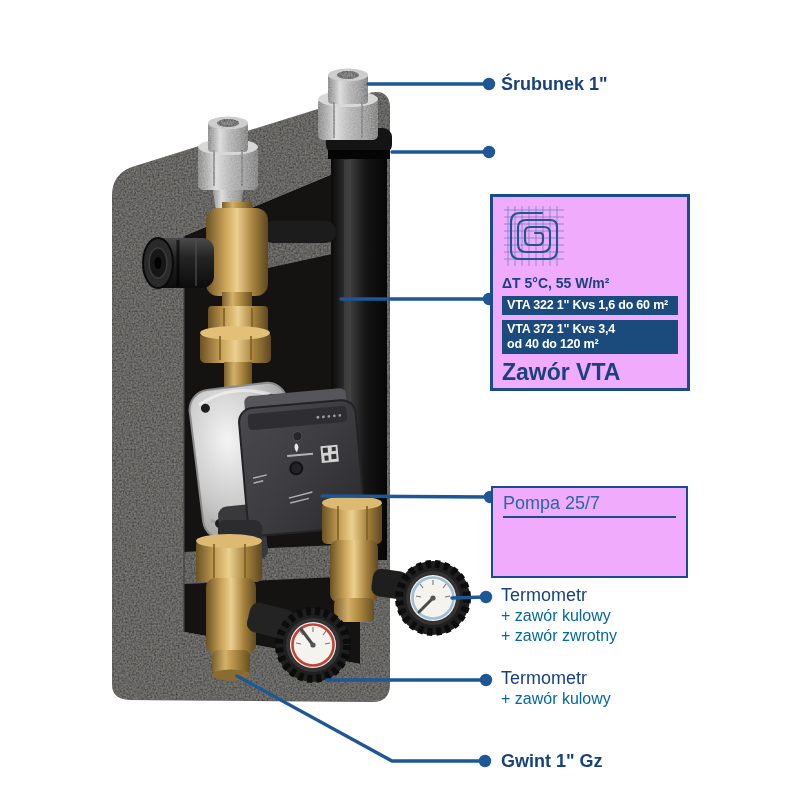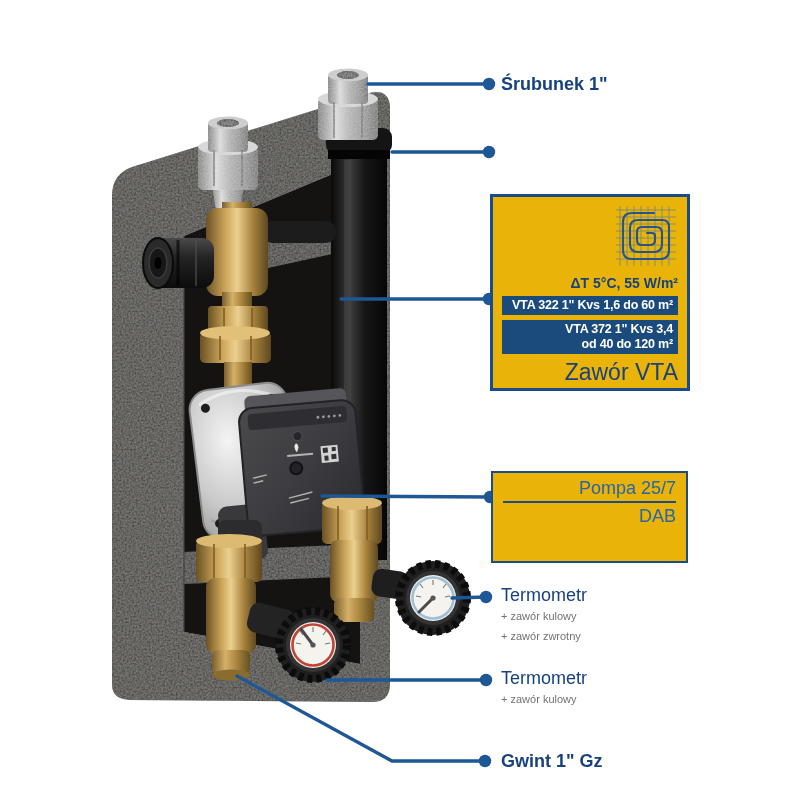--- a/index.html
+++ b/index.html
@@ -1,28 +1,28 @@
 <!DOCTYPE html>
 <html><head>
 <meta charset="utf-8">
 <style>
   html,body{margin:0;padding:0;background:#ffffff;}
   #stage{position:relative;width:800px;height:800px;background:#fff;overflow:hidden;
          font-family:"Liberation Sans",sans-serif;}
   #art{position:absolute;left:0;top:0;}
   .lbl{position:absolute;white-space:nowrap;}
   .lbl-bold{font-weight:bold;font-size:18px;color:#17427e;line-height:22px;}
-  .lbl-sub{font-size:11px;color:#737373;line-height:20px;}
-  .infobox{position:absolute;box-sizing:border-box;background:#eab308;border:3px solid #1a4c8c;text-align:right;}
+  .lbl-sub{font-size:16px;color:#0369a1;line-height:20px;}
+  .infobox{position:absolute;box-sizing:border-box;background:#f0abfc;border:3px solid #1a4c8c;}
   .vta-box{left:490px;top:194px;width:200px;height:197px;padding:7px 9px 4px 9px;}
   .vta-delta{font-weight:bold;font-size:14px;color:#17427e;margin-top:3px;}
   .band{background:#1b4a7d;color:#ffffff;font-weight:bold;font-size:12.5px;
         padding:2px 5px;margin-top:5px;letter-spacing:-0.2px;line-height:15px;}
-  .vta-title{font-weight:normal;font-size:23px;color:#17427e;margin-top:5px;}
-  .pompa-box{left:491px;top:471px;width:197px;height:92px;border-width:2px;padding:5px 10px;}
+  .vta-title{font-weight:bold;font-size:23px;color:#17427e;margin-top:5px;}
+  .pompa-box{left:491px;top:486px;width:197px;height:92px;border-width:2px;padding:5px 10px;}
   .pompa-line{font-size:18px;color:#2766a8;line-height:20px;}
   .pompa-div{border:none;border-top:2px solid #1a4c8c;margin:3px 0 3px 0;}
   .t-title{font-weight:normal;font-size:18px;color:#17427e;line-height:21px;}
 </style>
 </head>
 <body>
 
 <div id="stage">
 
 <svg id="art" width="800" height="800" viewBox="0 0 800 800">
@@ -299,21 +299,20 @@
   </svg>
   <div class="vta-delta">ΔT 5°C, 55 W/m²</div>
   <div class="band">VTA 322 1" Kvs 1,6 do 60 m²</div>
   <div class="band"><span>VTA 372 1" Kvs 3,4</span><br><span>od 40 do 120 m²</span></div>
   <div class="vta-title">Zawór VTA</div>
 </div>
 
 <div class="infobox pompa-box">
   <div class="pompa-line">Pompa 25/7</div>
   <hr class="pompa-div">
-  <div class="pompa-line">DAB</div>
 </div>
 
 <div class="lbl" style="left:501px;top:585px;">
   <div class="t-title">Termometr</div>
   <div class="lbl-sub">+ zawór kulowy</div>
   <div class="lbl-sub">+ zawór zwrotny</div>
 </div>
 
 <div class="lbl" style="left:501px;top:668px;">
   <div class="t-title">Termometr</div>

